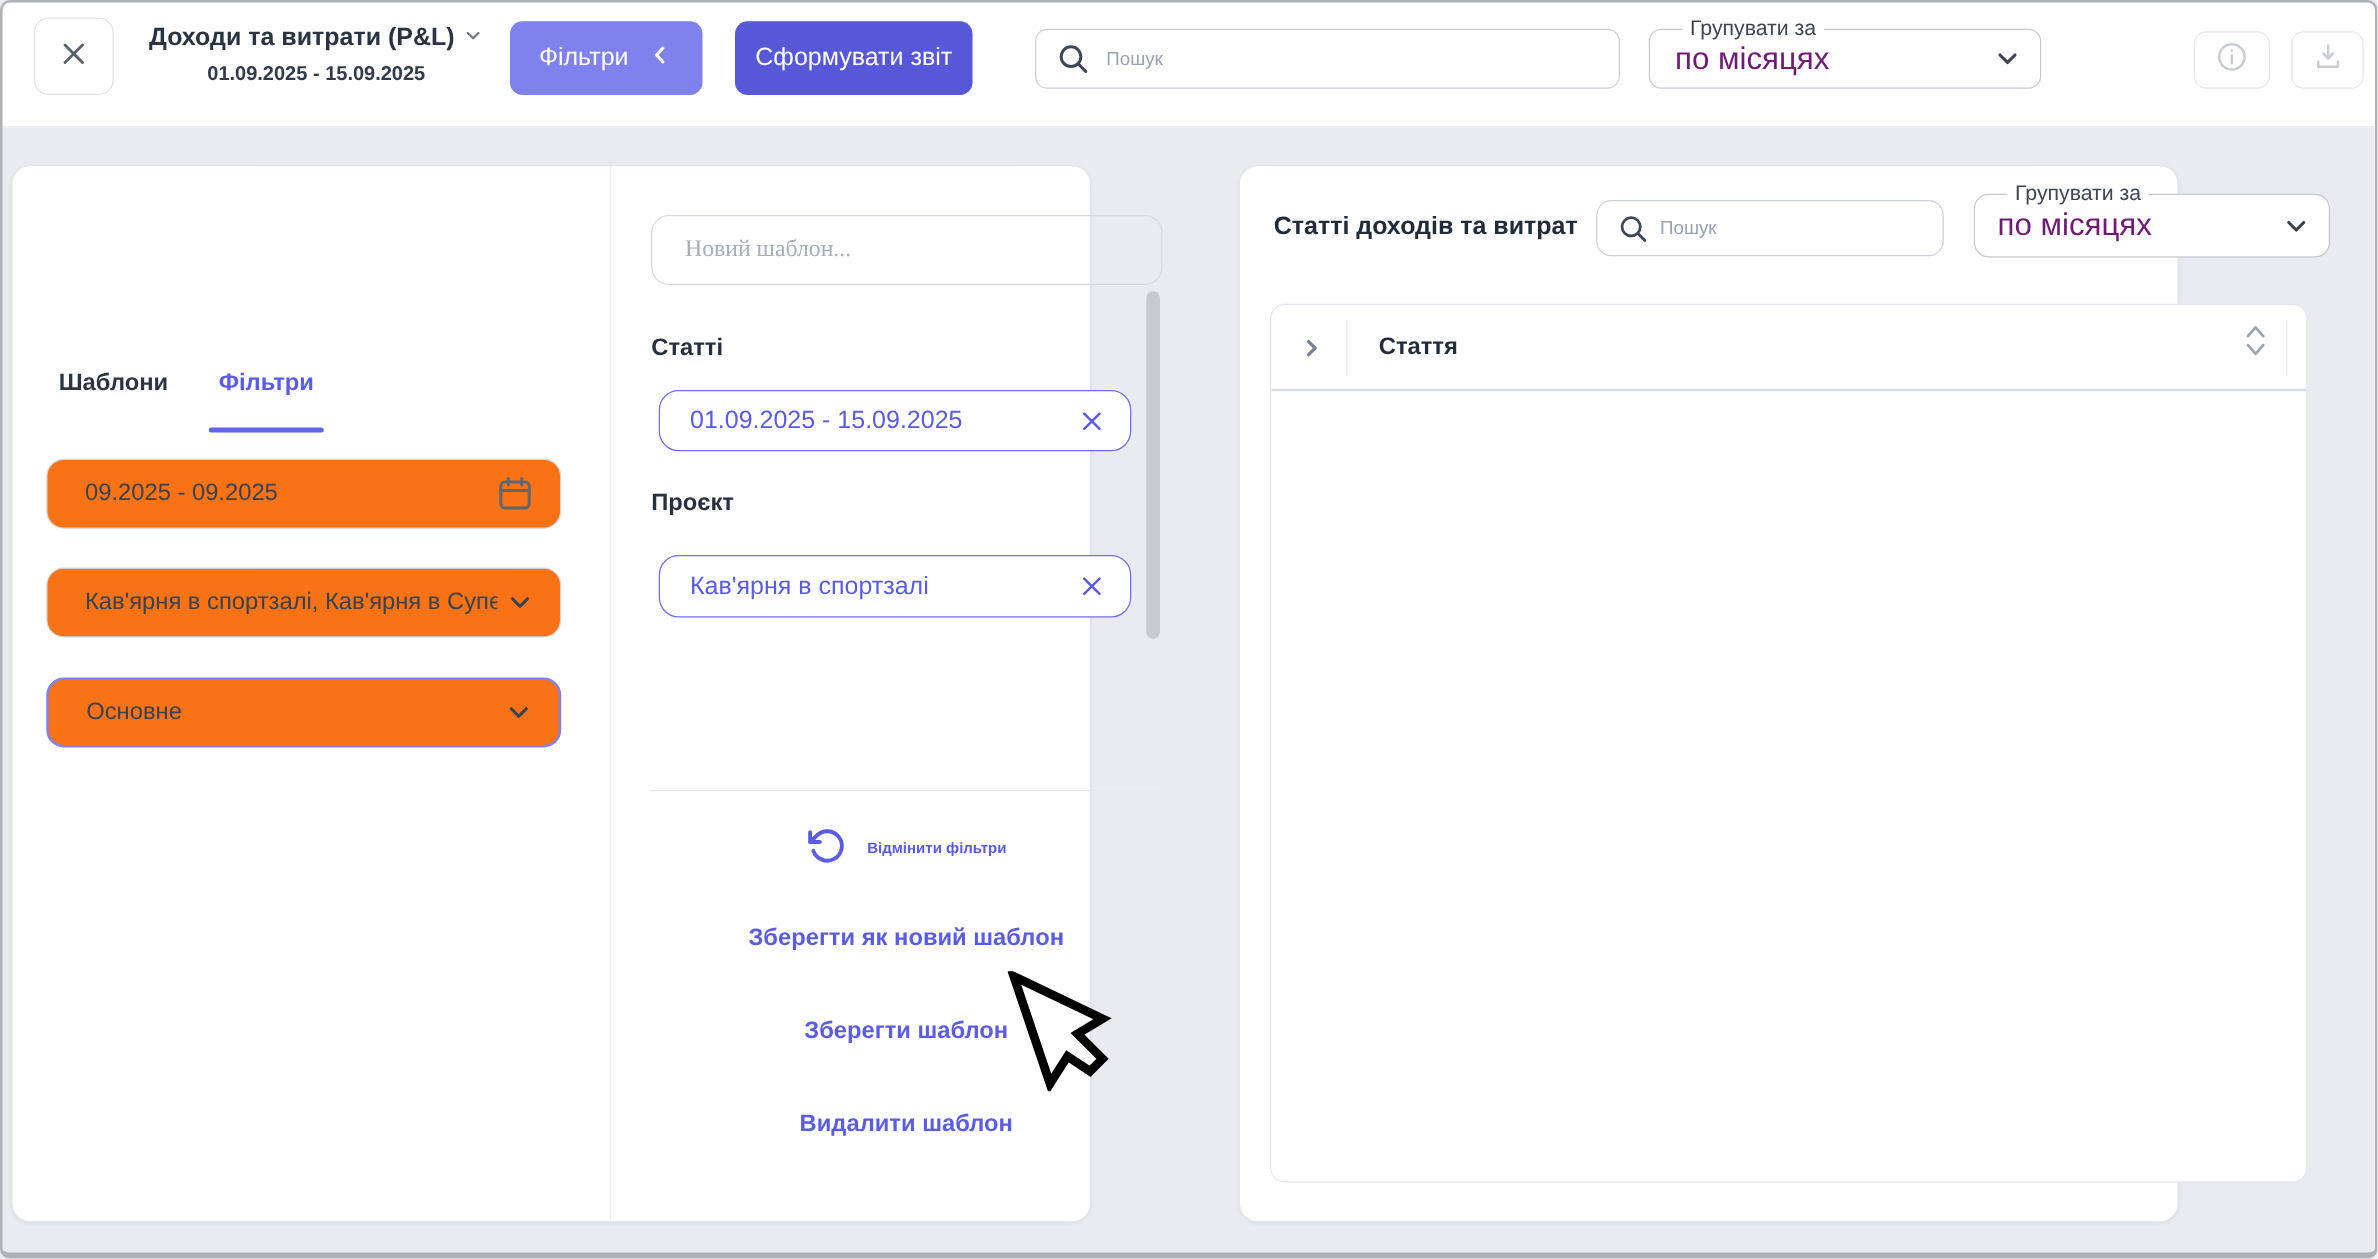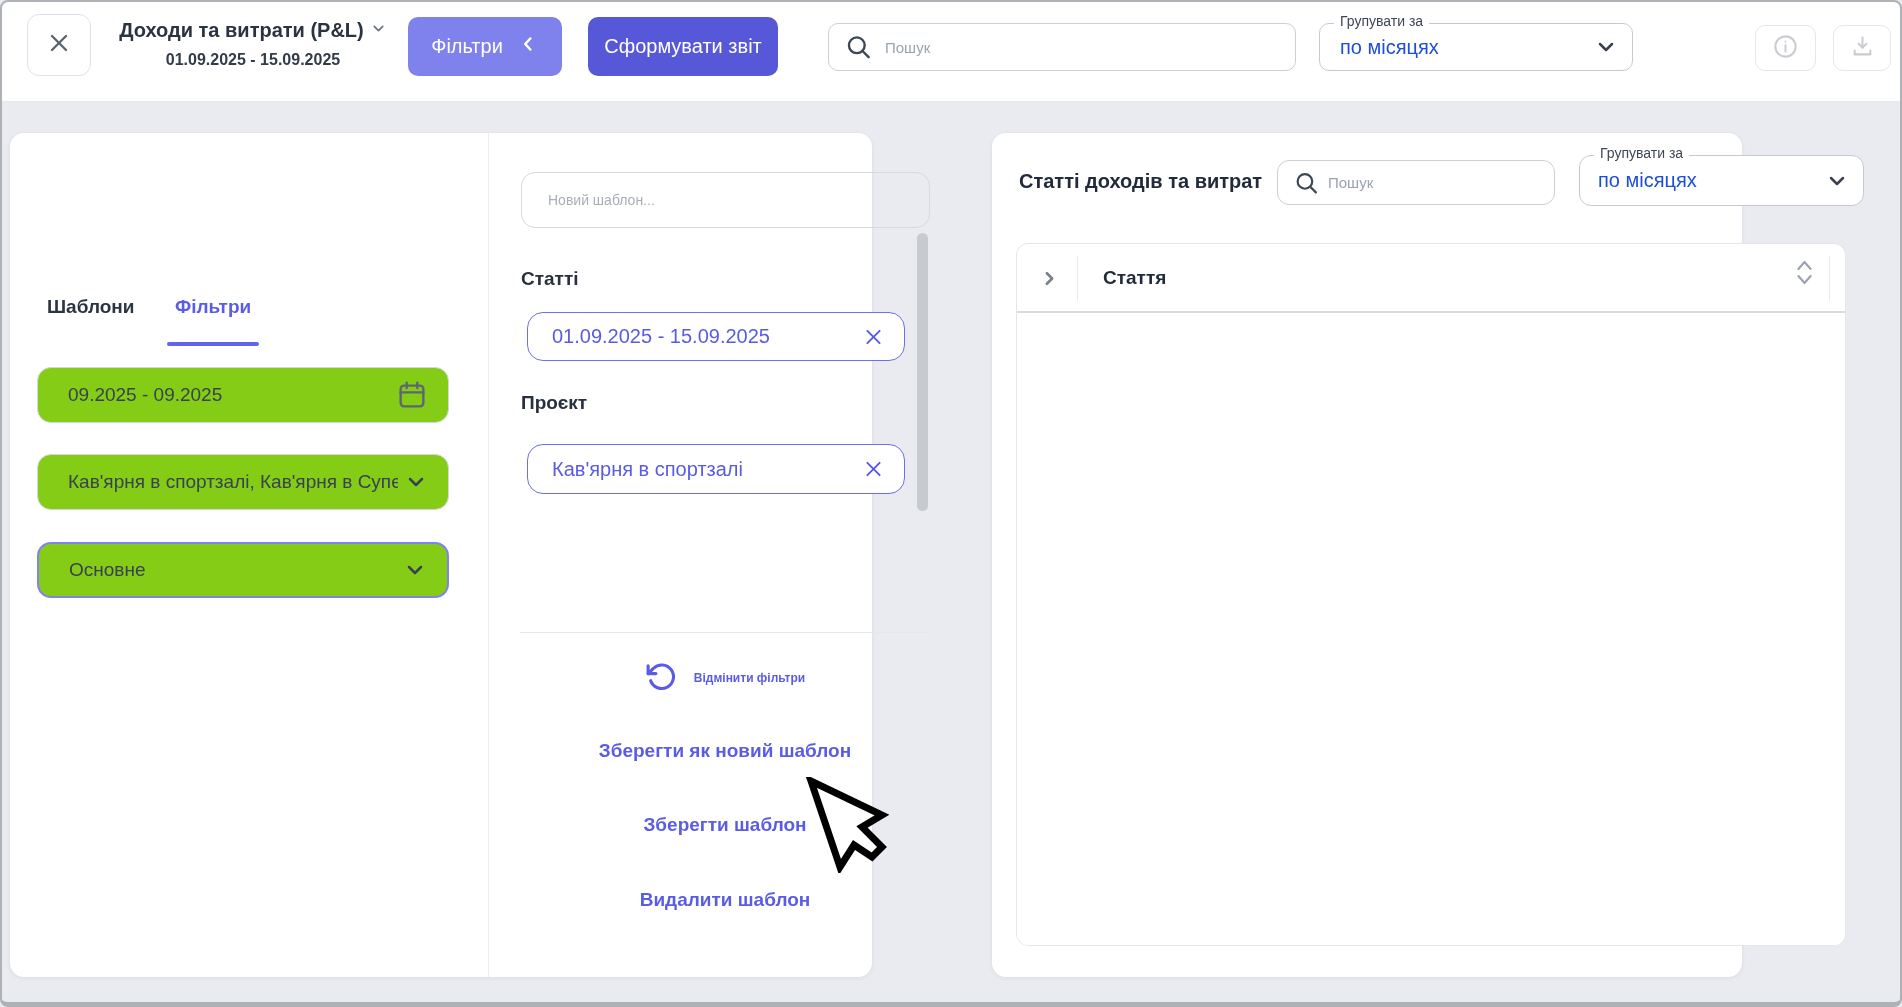--- a/index.html
+++ b/index.html
@@ -19,48 +19,48 @@
   .btn { position:absolute; display:flex; align-items:center; justify-content:center; gap:14px; border:none; border-radius:10px; color:#fff; font-size:20px; cursor:pointer; font-family:inherit; }
   .filters-btn { left:406px; top:15px; width:154px; height:59px; background:#7f81ec; }
   .generate-btn { left:586px; top:15px; width:190px; height:59px; background:#5658d8; }
   .search-box { position:absolute; border:1.5px solid #ccd0d6; border-radius:10px; background:#fff; }
   .hdr-search { left:826px; top:21px; width:468px; height:48px; }
   .search-box input { position:absolute; inset:0; border:none; outline:none; background:transparent; font-size:15px; color:#2b3440; padding-left:56px; font-family:inherit; }
   .search-box input::placeholder { color:#9aa3b0; }
   .search-box .mag { position:absolute; left:16px; top:50%; transform:translateY(-50%); display:flex; }
   .group-select { position:absolute; border:1.5px solid #c6cad0; border-radius:10px; background:#fff; cursor:pointer; }
   .hdr-group { left:1317px; top:21px; width:314px; height:48px; }
-  .group-select .legend { position:absolute; top:-11px; left:14px; background:#fff; padding:0 6px; font-size:14px; color:#3d4653; white-space:nowrap; }
-  .group-select .value { position:absolute; left:20px; top:0; bottom:0; display:flex; align-items:center; font-size:20px; color:#1d4ed8; }
+  .group-select .legend { position:absolute; top:-11px; left:26px; background:#fff; padding:0 6px; font-size:17px; color:#3d4653; white-space:nowrap; }
+  .group-select .value { position:absolute; left:20px; top:0; bottom:0; display:flex; align-items:center; font-size:25px; color:#701a75; }
   .group-select .chev { position:absolute; right:14px; top:50%; transform:translateY(-50%); display:flex; }
   .info-btn { left:1753px; top:23px; width:61px; height:46px; border-radius:10px; border-color:#e4e6ea; }
   .dl-btn { left:1831px; top:23px; width:58px; height:46px; border-radius:10px; border-color:#e4e6ea; }
 
   
   .card { position:absolute; background:#fff; border-radius:14px; box-shadow:0 1px 4px rgba(20,28,45,.07); }
   .card-a { left:10px; top:133px; width:862px; height:844px; }
   .card-b { left:992px; top:133px; width:750px; height:844px; }
   .vdiv { position:absolute; left:478px; top:0; bottom:0; width:1px; background:#eceef1; }
 
   
   .tab { position:absolute; top:163px; font-size:19px; font-weight:700; color:#2b3442; cursor:pointer; }
   .tab.t1 { left:37px; }
   .tab.t2 { left:165px; color:#585ce6; }
   .tab-underline { position:absolute; left:157px; top:209px; width:92px; height:4px; border-radius:2px; background:#6165ea; }
-  .field { position:absolute; left:27px; width:412px; height:56px; border:1.5px solid #d3d7dd; border-radius:14px; background:#84cc16; cursor:pointer; }
+  .field { position:absolute; left:27px; width:412px; height:56px; border:1.5px solid #d3d7dd; border-radius:14px; background:#f97316; cursor:pointer; }
   .field .ftext { position:absolute; left:30px; top:0; bottom:0; display:flex; align-items:center; font-size:19px; color:#39424f; white-space:nowrap; overflow:hidden; }
   .f-date { top:234px; }
   .f-proj { top:321px; }
   .f-proj .ftext { width:330px; }
   .f-main { top:409px; border:2px solid #8082ef; }
   .field .ricon { position:absolute; right:20px; top:50%; transform:translateY(-50%); display:flex; }
 
   
   .ntpl { position:absolute; left:521px; top:172px; width:409px; height:56px; border:1.5px solid #d6dade; border-radius:14px; }
-  .ntpl input { position:absolute; inset:0; border:none; outline:none; font-size:14px; color:#701a75; padding-left:26px; font-family:Liberation Sans, sans-serif; background:transparent; }
+  .ntpl input { position:absolute; inset:0; border:none; outline:none; font-size:19px; color:#701a75; padding-left:26px; font-family:Liberation Serif, serif; background:transparent; }
   .ntpl input::placeholder { color:#a8aeb8; }
   .scrollbar { position:absolute; left:917px; top:233px; width:11px; height:278px; border-radius:6px; background:#c7cacf; }
   .flabel { position:absolute; left:521px; font-size:19px; font-weight:700; color:#27303f; }
   .chip { position:absolute; left:527px; width:378px; height:50px; border:1.5px solid #6d6ef0; border-radius:16px; background:#fff; }
   .chip .ctext { position:absolute; left:24px; top:0; bottom:0; display:flex; align-items:center; font-size:20px; color:#595ce2; white-space:nowrap; }
   .chip .cx { position:absolute; right:20px; top:50%; transform:translateY(-50%); display:flex; cursor:pointer; }
   .hdivider { position:absolute; left:520px; top:632px; width:409px; height:1px; background:#e5e7ea; }
   .link-row { position:absolute; left:521px; width:408px; display:flex; align-items:center; justify-content:center; gap:15px; color:#5a5ce4; font-size:12px; font-weight:600; cursor:pointer; text-align:center; }
   .lr1 { top:659px; } .lr2 { top:740px; font-size:19px; } .lr3 { top:814px; font-size:19px; } .lr4 { top:889px; font-size:19px; }
 

